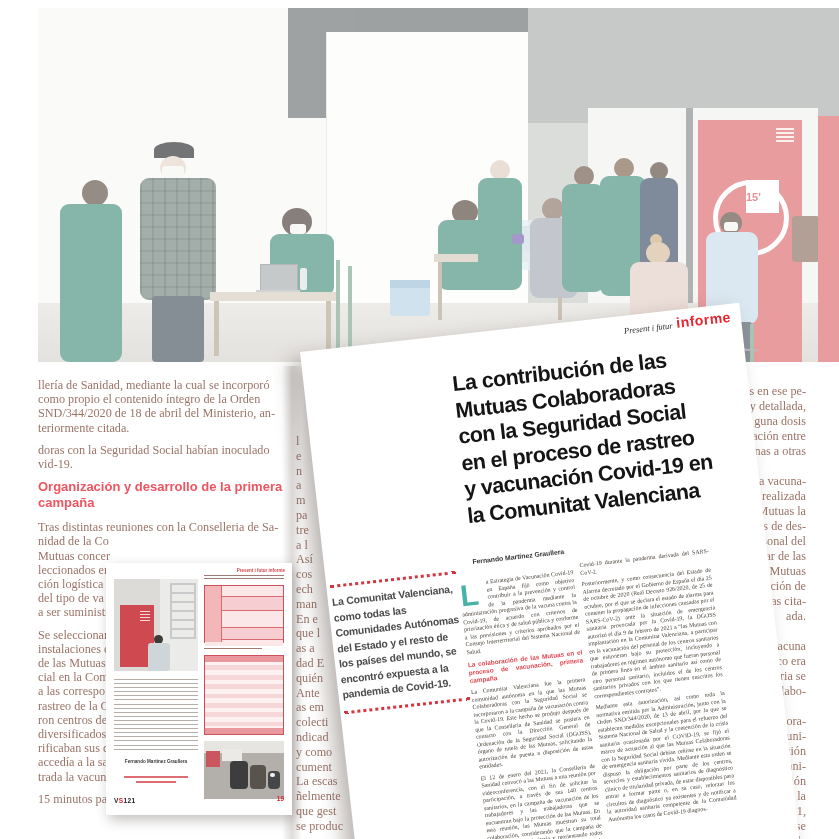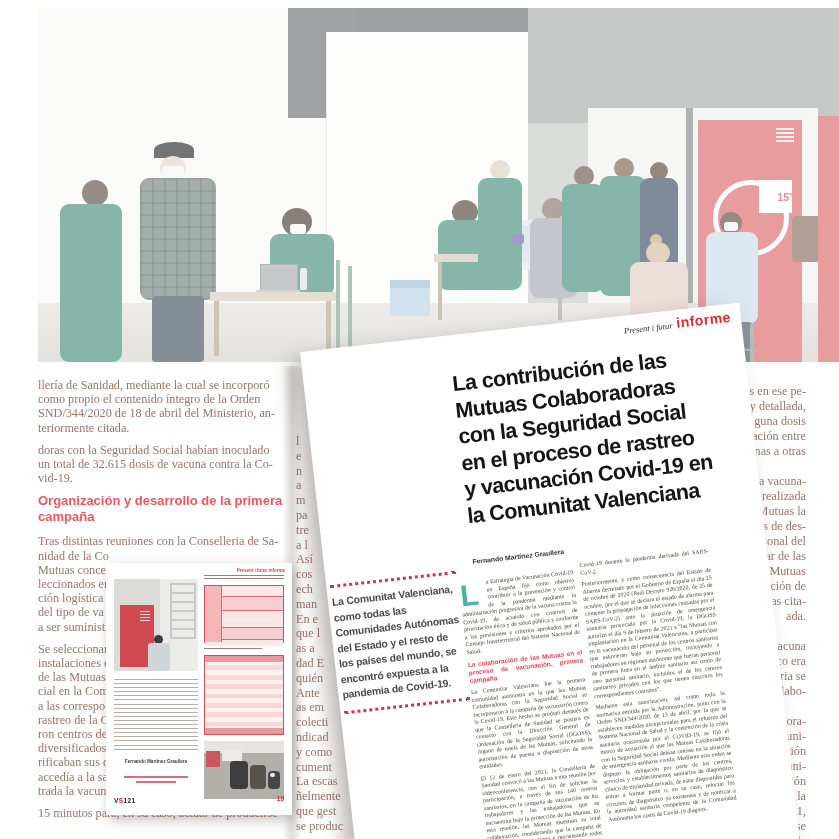--- a/index.html
+++ b/index.html
@@ -19,21 +19,21 @@
   .rightPanel{left:550px;top:100px;width:230px;height:235px;background:#f1f1ee;}
   .doorFrame{left:648px;top:100px;width:7px;height:254px;background:#888c8e;}
   .floor{left:0;top:295px;width:801px;height:59px;background:linear-gradient(#e4e2dd,#d6d3ce);}
   .head{border-radius:50%;}
   .torso{border-radius:9px;}
   .scrub{background:#48907f;}
   .maskc{background:#f4f4f2;border-radius:3px;}
   .banner{background:#de696c;}
   .ring{border:5px solid #fff;border-radius:50%;background:transparent;}
   .quarter{background:#fff;color:#d5575b;font:bold 11px "Liberation Sans",sans-serif;
-           display:flex;align-items:center;justify-content:flex-end;margin-left:13px;}
+           display:flex;align-items:center;justify-content:flex-start;}
   .overlay{left:0;top:0;width:801px;height:354px;background:rgba(255,255,255,.34);}
 
   
   .bgtext{color:#9b7468;}
   #leftcol{left:38px;top:378px;width:266px;font:12.2px/14.2px "Liberation Serif",serif;z-index:2;}
   .lp-para{margin-bottom:8px;}
   .lp-head{font:bold 13px/16px "Liberation Sans",sans-serif;color:#ee5560;margin:0 0 9px;}
   #sliver{left:296px;top:434px;width:70px;font:12.2px/14.8px "Liberation Serif",serif;
           white-space:nowrap;z-index:2;}
   #rightfrag{left:690px;top:384px;width:116px;text-align:right;
@@ -188,21 +188,20 @@
 
   <div class="t bgtext" id="leftcol">
     <div class="lp-para">
         <div>llería de Sanidad, mediante la cual se incorporó</div>
         <div>como propio el contenido íntegro de la Orden</div>
         <div>SND/344/2020 de 18 de abril del Ministerio, an-</div>
         <div>teriormente citada.</div>
       </div>
     <div class="lp-para">
         <div>doras con la Seguridad Social habían inoculado</div>
-        <div>un total de 32.615 dosis de vacuna contra la Co-</div>
         <div>vid-19.</div>
       </div>
     <div class="lp-head">Organización y desarrollo de la primera campaña</div>
     <div class="lp-para">
         <div>Tras distintas reuniones con la Conselleria de Sa-</div>
         <div>nidad de la Co</div>
         <div>Mutuas concer</div>
         <div>leccionados en</div>
         <div>ción logística y</div>
         <div>del tipo de va</div>

